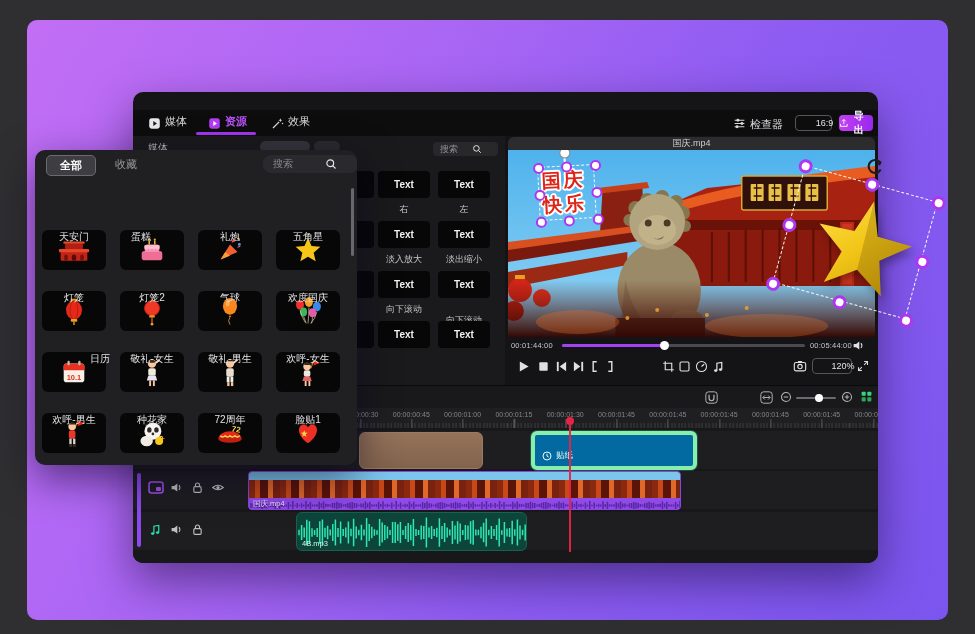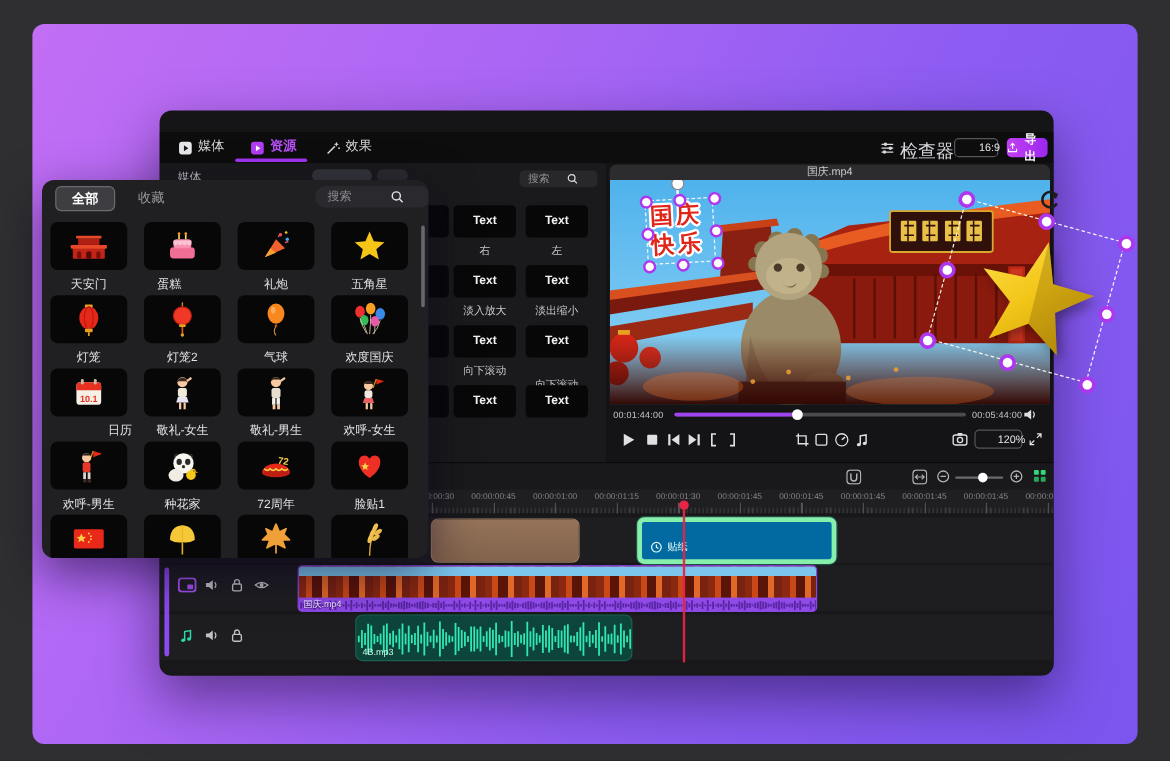--- a/index.html
+++ b/index.html
@@ -57,21 +57,21 @@
   .clip{position:absolute;box-sizing:border-box;}
   .playhead-line{width:1.5px;background:rgba(232,36,70,.95);z-index:16;}
   .ph-dot{width:8px;height:8px;border-radius:50%;background:#e82446;}
   
   .float-panel{left:35px;top:150px;width:322px;height:315px;background:#202023;border-radius:10px;
       box-shadow:0 14px 40px rgba(10,0,30,.55);z-index:20;overflow:hidden;}
   .fp-tab{height:19px;border-radius:5px;font-size:11px;display:flex;align-items:center;justify-content:center;}
   .fp-tab.active{background:#3e3e42;border:1px solid #6a6a70;color:#fff;font-weight:bold;}
   .fp-tab.inactive{color:#9a9a9e;}
   .stile{position:absolute;width:64px;height:40px;background:#070708;border-radius:6px;
-         display:flex;align-items:center;justify-content:center;}
+         display:flex;align-items:center;justify-content:center;margin-top:45px;}
   .slabel{position:absolute;width:76px;text-align:center;font-size:10px;color:#e2e2e4;}
   
   .sel{position:absolute;border:1.5px dashed rgba(255,255,255,.95);box-sizing:border-box;}
   .hdl{position:absolute;width:11px;height:11px;border-radius:50%;background:#fff;
        border:2.5px solid #ad36ee;box-sizing:border-box;}
   .hdl.big{width:14px;height:14px;border-width:3px;}
   .gq-text{font-weight:bold;color:#e02418;letter-spacing:3px;line-height:24px;font-size:19px;
      text-shadow:-2px 0 #fff,2px 0 #fff,0 -2px #fff,0 2px #fff,-1.4px -1.4px #fff,1.4px 1.4px #fff,-1.4px 1.4px #fff,1.4px -1.4px #fff;}
   .thumbs{background:
      linear-gradient(180deg,#7cc6ee 0 30%,rgba(124,198,238,0) 30%),
@@ -109,21 +109,21 @@
               <line x1="2" y1="4" x2="14" y2="4"></line>
               <line x1="2" y1="8" x2="14" y2="8"></line>
               <line x1="2" y1="12" x2="14" y2="12"></line>
             </g>
             <g fill="currentColor">
               <circle cx="6" cy="4" r="1.8"></circle>
               <circle cx="11" cy="8" r="1.8"></circle>
               <circle cx="5" cy="12" r="1.8"></circle>
             </g>
           </svg></span>
-      <span class="abs" style="left:617px;top:7px;font-size:15px;color:#d8d8dc">检查器</span>
+      <span class="abs" style="left:617px;top:7px;font-size:11px;color:#d8d8dc">检查器</span>
       <div class="abs pill" style="left:662px;top:5px;width:37px;height:16px">
         <span>16:9</span>
         <span class="icon" style="width:7px;height:5px;color:#b8b8bc"><svg viewBox="0 0 8 6">
               <path d="M1 1 L4 4.6 L7 1" stroke="currentColor" fill="none" stroke-width="1.4"></path>
             </svg></span>
       </div>
       <div class="abs export-btn" style="left:706px;top:5px;width:34px;height:16px">
         <span class="icon" style="width:10px;height:10px;color:#fff"><svg viewBox="0 0 16 16">
               <path d="M8 10 V2.5 M5 5.2 L8 2.2 L11 5.2" stroke="currentColor" fill="none" stroke-width="1.5"></path>
               <path d="M2.5 9.5 V13.5 H13.5 V9.5" stroke="currentColor" fill="none" stroke-width="1.5"></path>

